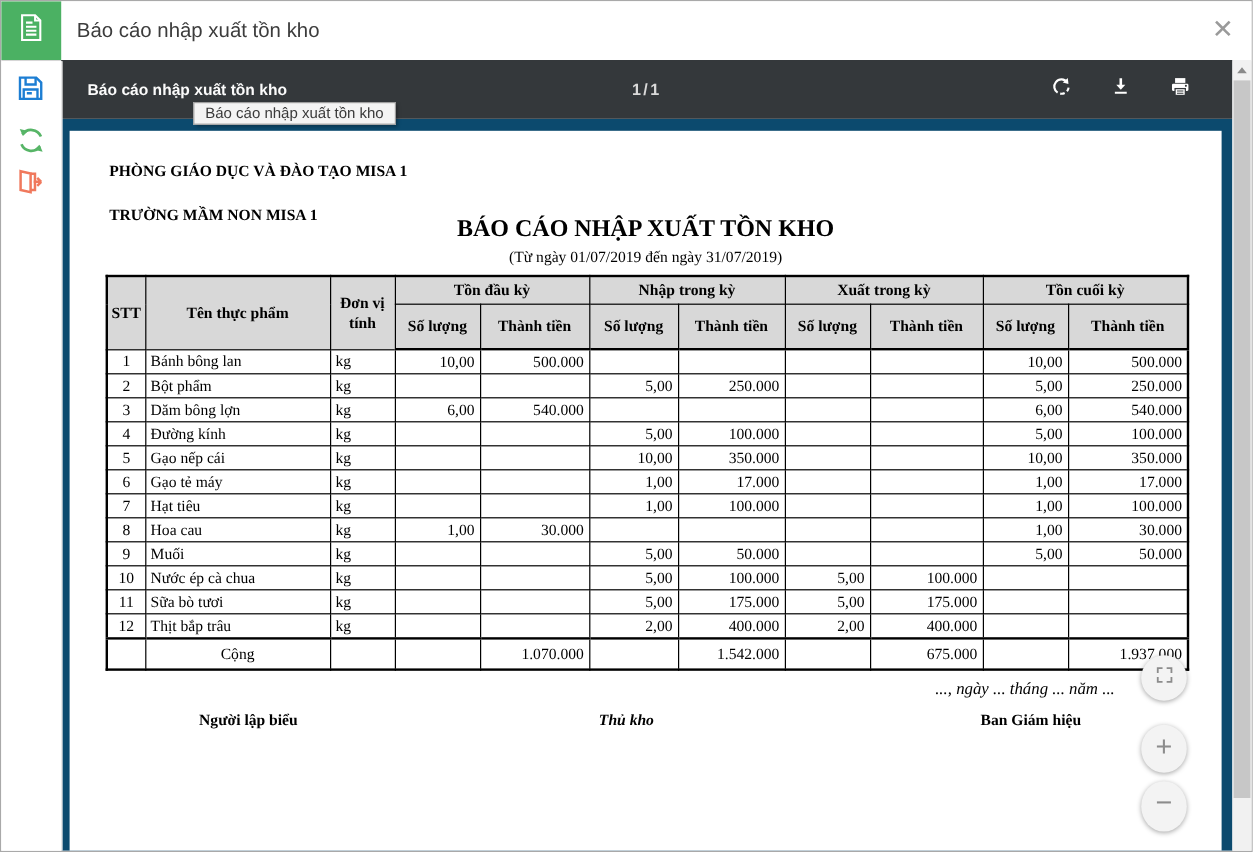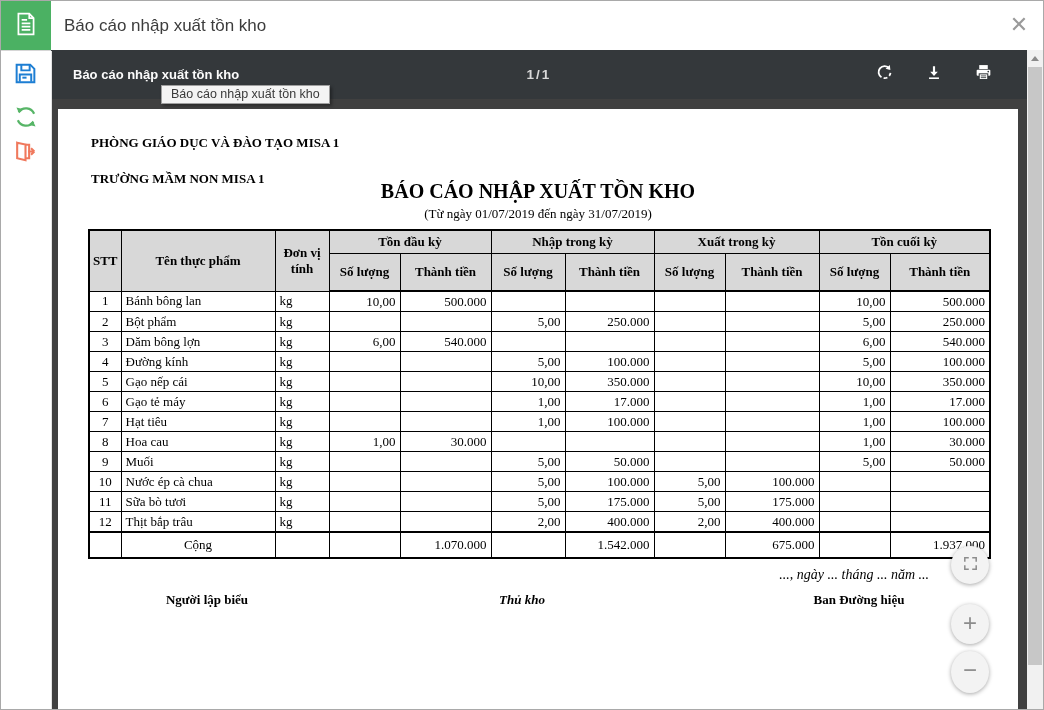--- a/index.html
+++ b/index.html
@@ -30,21 +30,21 @@
     font-weight:bold;font-size:13.5px;letter-spacing:2px;}
   .tb-icons{position:absolute;right:34px;top:0;height:49px;display:flex;align-items:center;gap:31px;}
   .tb-icon{cursor:pointer;display:flex;align-items:center;}
 
   
   .tooltip{position:absolute;left:160px;top:84px;background:#f4f4f4;border:1px solid #9f9f9f;
     color:#3a3a3a;font-size:12.5px;padding:1px 9px 2px;z-index:20;white-space:nowrap;
     box-shadow:2px 2px 3px rgba(0,0,0,0.35);}
 
   
-  .viewer{position:absolute;left:50px;top:98px;right:16px;bottom:0;background:#404040;}
+  .viewer{position:absolute;left:50px;top:98px;right:16px;bottom:0;background:#0c4a6e;}
   .page{position:absolute;left:7px;top:10px;right:9px;bottom:0;background:#fff;
     font-family:"Liberation Serif","DejaVu Serif",serif;color:#000;}
   .org-line1{position:absolute;left:33px;top:26px;font-size:13px;font-weight:bold;}
   .org-line2{position:absolute;left:33px;top:62px;font-size:13px;font-weight:bold;}
   .report-title{position:absolute;left:0;right:0;top:71px;text-align:center;font-size:20px;font-weight:bold;}
   .report-subtitle{position:absolute;left:0;right:0;top:97px;text-align:center;font-size:13px;}
 
   
   .report-table{position:absolute;left:30px;top:120px;width:901px;border-collapse:collapse;
     table-layout:fixed;font-size:13px;border:2px solid #000;}
@@ -379,21 +379,21 @@
               <td class="c-num">675.000</td>
               <td class="c-num"></td>
               <td class="c-num">1.937.000</td>
             </tr>
           </tbody>
       </table>
 
       <div class="date-line">..., ngày ... tháng ... năm ...</div>
       <div class="sig sig-1">Người lập biểu</div>
       <div class="sig sig-2">Thủ kho</div>
-      <div class="sig sig-3">Ban Đường hiệu</div>
+      <div class="sig sig-3">Ban Giám hiệu</div>
     </div>
   </div>
 
   <div class="fab fab-fit">
     <span>
       <svg viewBox="0 0 20 20" width="19" height="19" fill="none" stroke="#8c8c8c" stroke-width="1.6">
         <path d="M8.2 4 H4 V8.2"></path>
         <path d="M11.8 4 H16 V8.2"></path>
         <path d="M4 11.8 V16 H8.2"></path>
         <path d="M16 11.8 V16 H11.8"></path>

